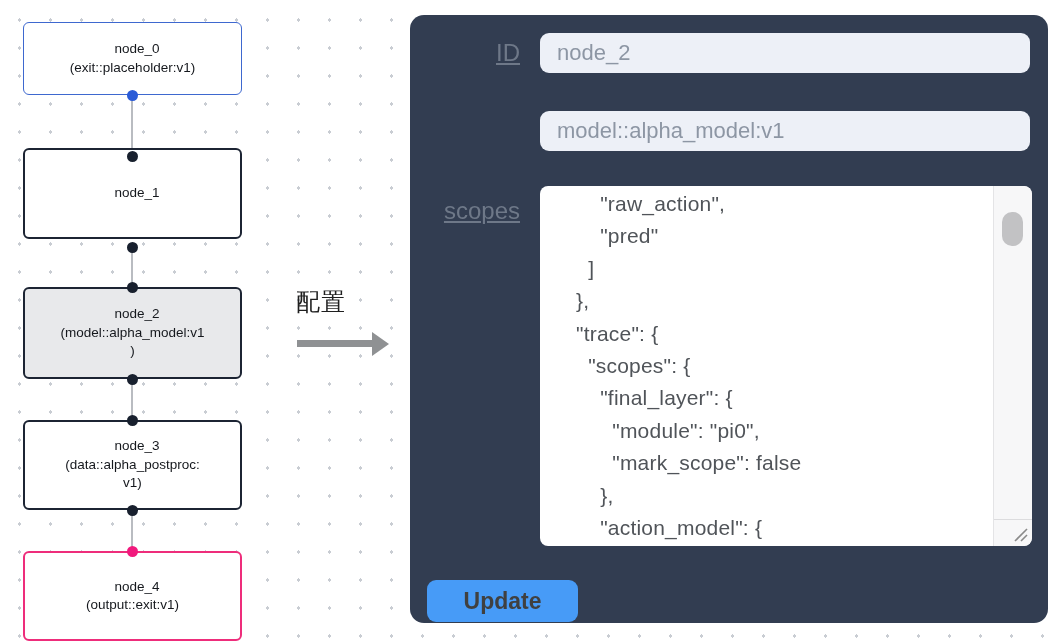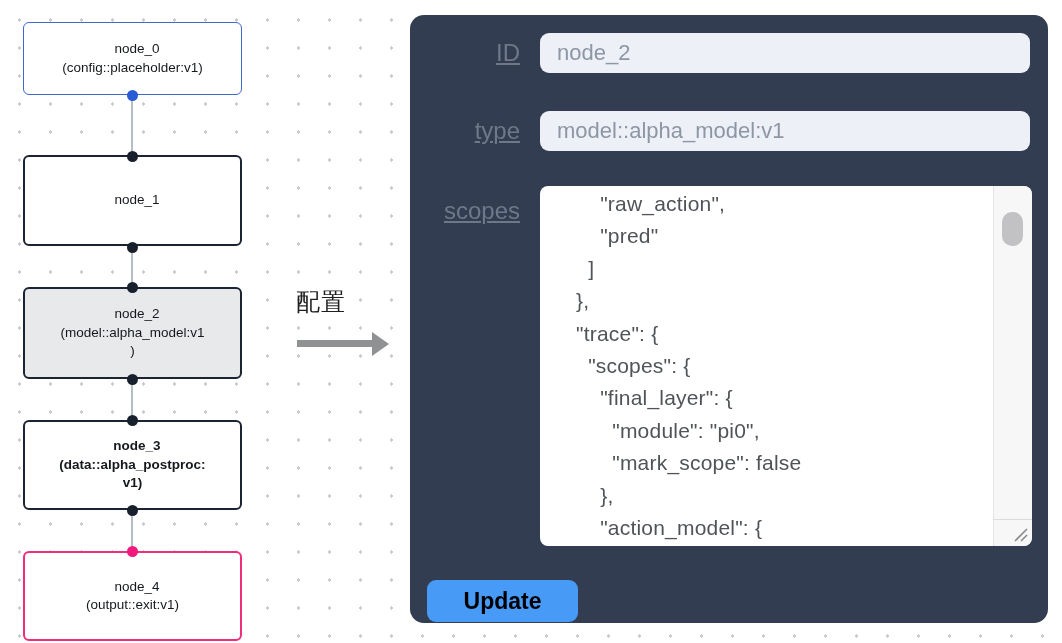--- a/index.html
+++ b/index.html
@@ -7,23 +7,23 @@
     background-image:radial-gradient(circle,#c9cdd3 1.6px,rgba(0,0,0,0) 1.8px);
     background-size:31px 28px;background-position:4px 6px;}
 
   
   .node{position:absolute;left:23px;width:219px;box-sizing:border-box;background:#ffffff;
     border:2px solid #1c2433;border-radius:6px;display:flex;flex-direction:column;
     align-items:center;justify-content:center;text-align:center;z-index:2;}
   .node .t{font-size:13.5px;line-height:18.5px;color:#15181d;margin-left:9px;}
   .node .s{font-size:13.5px;line-height:18.5px;color:#15181d;white-space:pre-line;}
   .node-0{top:22px;height:73px;border-color:#3e68cf;border-width:1.5px;}
-  .node-1{top:155px;height:91px;}
+  .node-1{top:148px;height:91px;}
   .node-2{top:287px;height:92px;background:#e8e9eb;}
-  .node-3{top:420px;height:90px;font-weight:bold;}
+  .node-3{top:420px;height:90px;}
   .node-4{top:551px;height:90px;border-color:#ee2d7b;}
 
   .port{position:absolute;width:11px;height:11px;border-radius:50%;left:126.5px;z-index:3;}
   .port-dark{background:#18202e;}
   .port-blue{background:#2a5bd7;}
   .port-pink{background:#f1197d;}
   .edge{position:absolute;left:131.2px;width:1.6px;background:#b9bcc1;z-index:1;}
 
   
   .cfg-label{position:absolute;left:296px;top:286px;font-size:24px;color:#1f1f1f;letter-spacing:1px;z-index:2;}
@@ -46,36 +46,36 @@
   .cfg-box{position:absolute;left:130px;top:171px;width:492px;height:360px;background:#ffffff;border-radius:8px;overflow:hidden;}
   .cfg-pre{position:absolute;left:24px;top:2px;right:42px;margin:0;font-family:"Liberation Sans","DejaVu Sans",sans-serif;
     font-size:21px;line-height:32.4px;color:#505459;white-space:pre;letter-spacing:0.2px;}
   .sb-track{position:absolute;right:0;top:0;bottom:0;width:38px;background:#f7f7f8;border-left:1px solid #e4e4e6;
     border-radius:0 8px 8px 0;}
   .sb-thumb{position:absolute;left:8px;top:26px;width:21px;height:34px;border-radius:10px;background:#c2c2c4;}
   .sb-sep{position:absolute;left:0;right:0;bottom:26px;height:1px;background:#dcdcde;}
   .resize-corner{position:absolute;right:3px;bottom:3px;width:20px;height:18px;}
 
   .update-btn{position:absolute;left:17px;top:565px;width:151px;height:42px;border:none;border-radius:9px;
-    background:#479bf7;color:#000000;font-size:23px;font-weight:600;cursor:pointer;
+    background:#479bf7;color:#404040;font-size:23px;font-weight:600;cursor:pointer;
     font-family:"Liberation Sans","DejaVu Sans",sans-serif;}
 </style>
 </head>
 <body>
 
 <div class="canvas">
 
   <div class="edge" style="top:95px;height:61px;"></div>
   <div class="edge" style="top:247px;height:40px;"></div>
   <div class="edge" style="top:379px;height:41px;"></div>
   <div class="edge" style="top:510px;height:41px;"></div>
 
   <div class="node node-0">
     <div class="t">node_0</div>
-    <div class="s">(config::placeholder:v1)</div>
+    <div class="s">(exit::placeholder:v1)</div>
   </div>
   <div class="node node-1">
     <div class="t">node_1</div>
   </div>
   <div class="node node-2">
     <div class="t">node_2</div>
     <div class="s">(model::alpha_model:v1
 )</div>
   </div>
   <div class="node node-3">
@@ -99,21 +99,20 @@
 
   <div class="cfg-label">配置</div>
   <div class="arrow-shaft"></div>
   <div class="arrow-head"></div>
 
   <div class="panel">
 
     <div class="fld-label lab-id">ID</div>
     <input class="fld-input inp-id" type="text" value="node_2" style="">
 
-    <div class="fld-label lab-type">type</div>
     <input class="fld-input inp-type" type="text" value="model::alpha_model:v1" style="">
 
     <div class="fld-label lab-config">scopes</div>
     <div class="cfg-box">
       <pre class="cfg-pre">      "raw_action",
       "pred"
     ]
   },
   "trace": {
     "scopes": {

